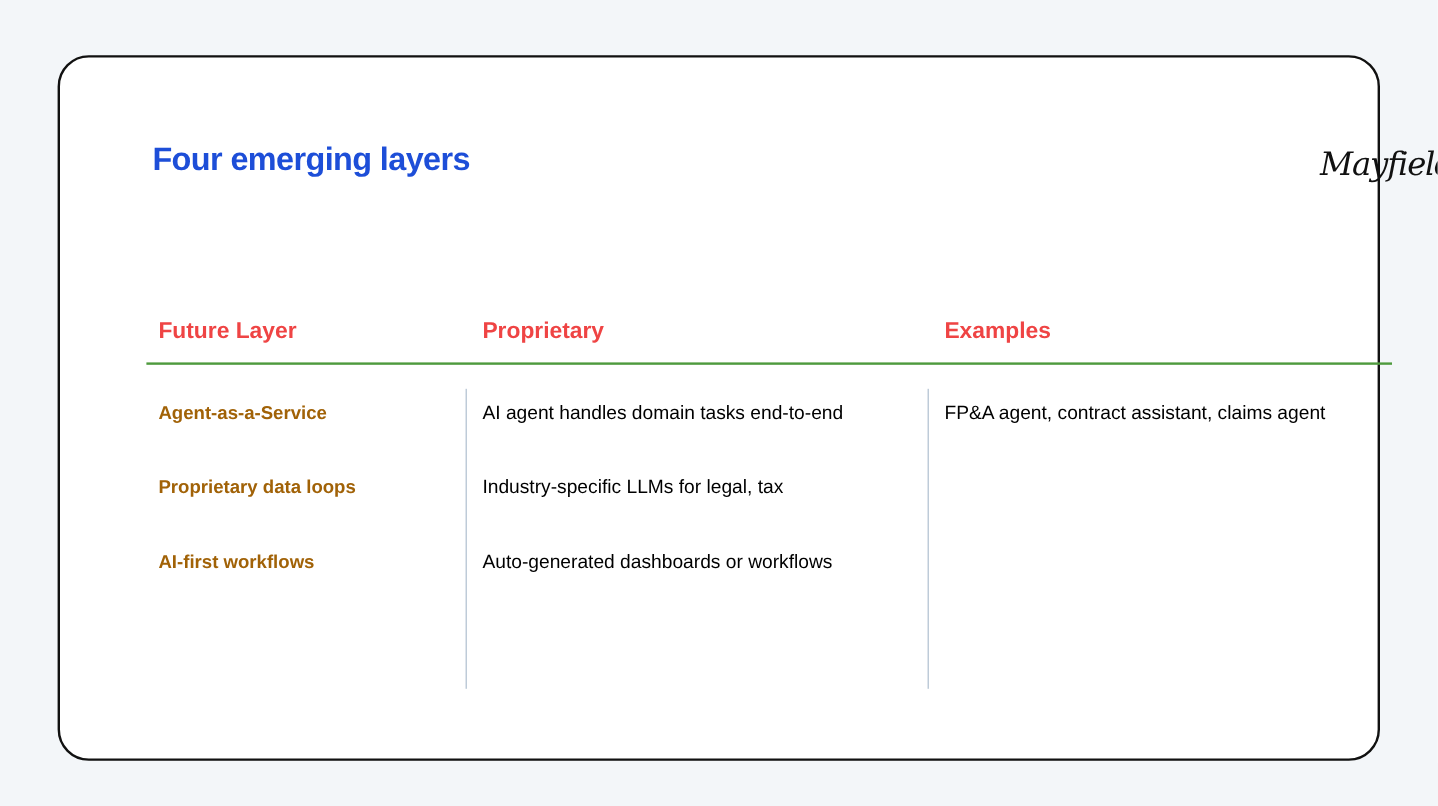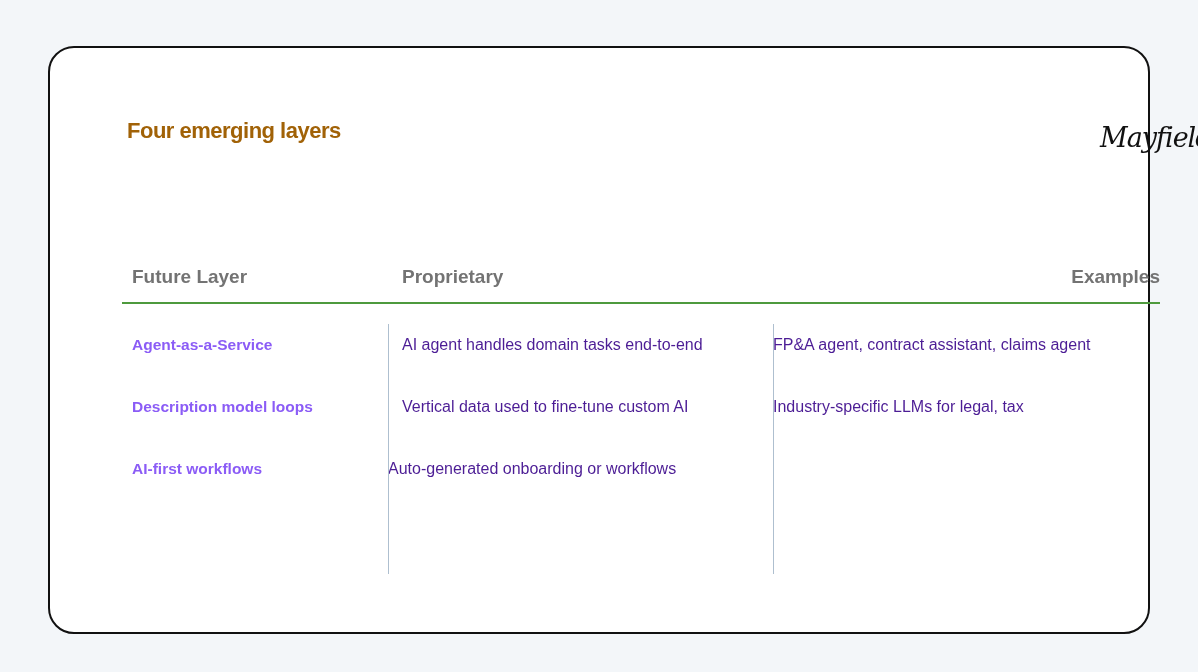--- a/index.html
+++ b/index.html
@@ -19,24 +19,24 @@
     position: absolute;
     left: 48px; top: 46px;
     width: 1102px; height: 588px;
     background: #ffffff;
     border: 2px solid #111111;
     border-radius: 26px;
   }
   .slide-title {
     position: absolute;
     left: 77px; top: 70px;
-    font-size: 22px;
+    font-size: 27px;
     font-weight: 700;
     letter-spacing: -0.5px;
-    color: #a16207;
+    color: #1d4ed8;
   }
   .logo {
     position: absolute;
     left: 1050px; top: 74px;
     width: 84px;
     text-align: center;
     font-family: "DejaVu Serif", serif;
     font-style: italic;
     font-size: 27px;
     letter-spacing: -1px;
@@ -50,26 +50,26 @@
   .table-header {
     display: grid;
     grid-template-columns: 266px 385px 387px;
     height: 44px;
     align-items: start;
     border-bottom: 2px solid #4e9a3d;
   }
   .th {
     font-size: 19px;
     font-weight: 700;
-    color: #737373;
+    color: #ef4444;
     padding-top: 6px;
   }
   .th.c1 { padding-left: 10px; }
   .th.c2 { padding-left: 14px; }
-  .th.c3 { padding-left: 14px; text-align: right; }
+  .th.c3 { padding-left: 14px; }
   .table-body {
     position: relative;
     padding-top: 0;
   }
   .divider {
     position: absolute;
     top: 20px;
     width: 1px;
     height: 250px;
     background: #aebfcf;
@@ -77,32 +77,32 @@
   .divider.d1 { left: 266px; }
   .divider.d2 { left: 651px; }
   .row {
     display: grid;
     grid-template-columns: 266px 385px 387px;
     height: 62px;
   }
   .td {
     padding-top: 32px;
     font-size: 16px;
-    color: #4c1d95;
+    color: #000000;
     line-height: 1.15;
     white-space: nowrap;
   }
   .td.c1 {
     padding-left: 10px;
     font-weight: 700;
     font-size: 15.5px;
-    color: #8b5cf6;
+    color: #a16207;
   }
   .td.c2 { padding-left: 14px; }
-  .td.c3 { }
+  .td.c3 { padding-left: 14px; }
 </style>
 </head>
 <body>
 
 <div class="page">
   <div class="card">
 
     <div class="slide-title">Four emerging layers</div>
 
     <div class="logo">Mayfield</div>
@@ -119,27 +119,26 @@
         <div class="divider d1"></div>
         <div class="divider d2"></div>
 
         <div class="row">
           <div class="td c1">Agent-as-a-Service</div>
           <div class="td c2">AI agent handles domain tasks end-to-end</div>
           <div class="td c3">FP&amp;A agent, contract assistant, claims agent</div>
         </div>
 
         <div class="row">
-          <div class="td c1">Description model loops</div>
-          <div class="td c2">Vertical data used to fine-tune custom AI</div>
+          <div class="td c1">Proprietary data loops</div>
           <div class="td c3">Industry-specific LLMs for legal, tax</div>
         </div>
 
 
         <div class="row">
           <div class="td c1">AI-first workflows</div>
-          <div class="td c3">Auto-generated onboarding or workflows</div>
+          <div class="td c3">Auto-generated dashboards or workflows</div>
         </div>
       </div>
 
     </div>
   </div>
 </div>
 
 </body></html>

